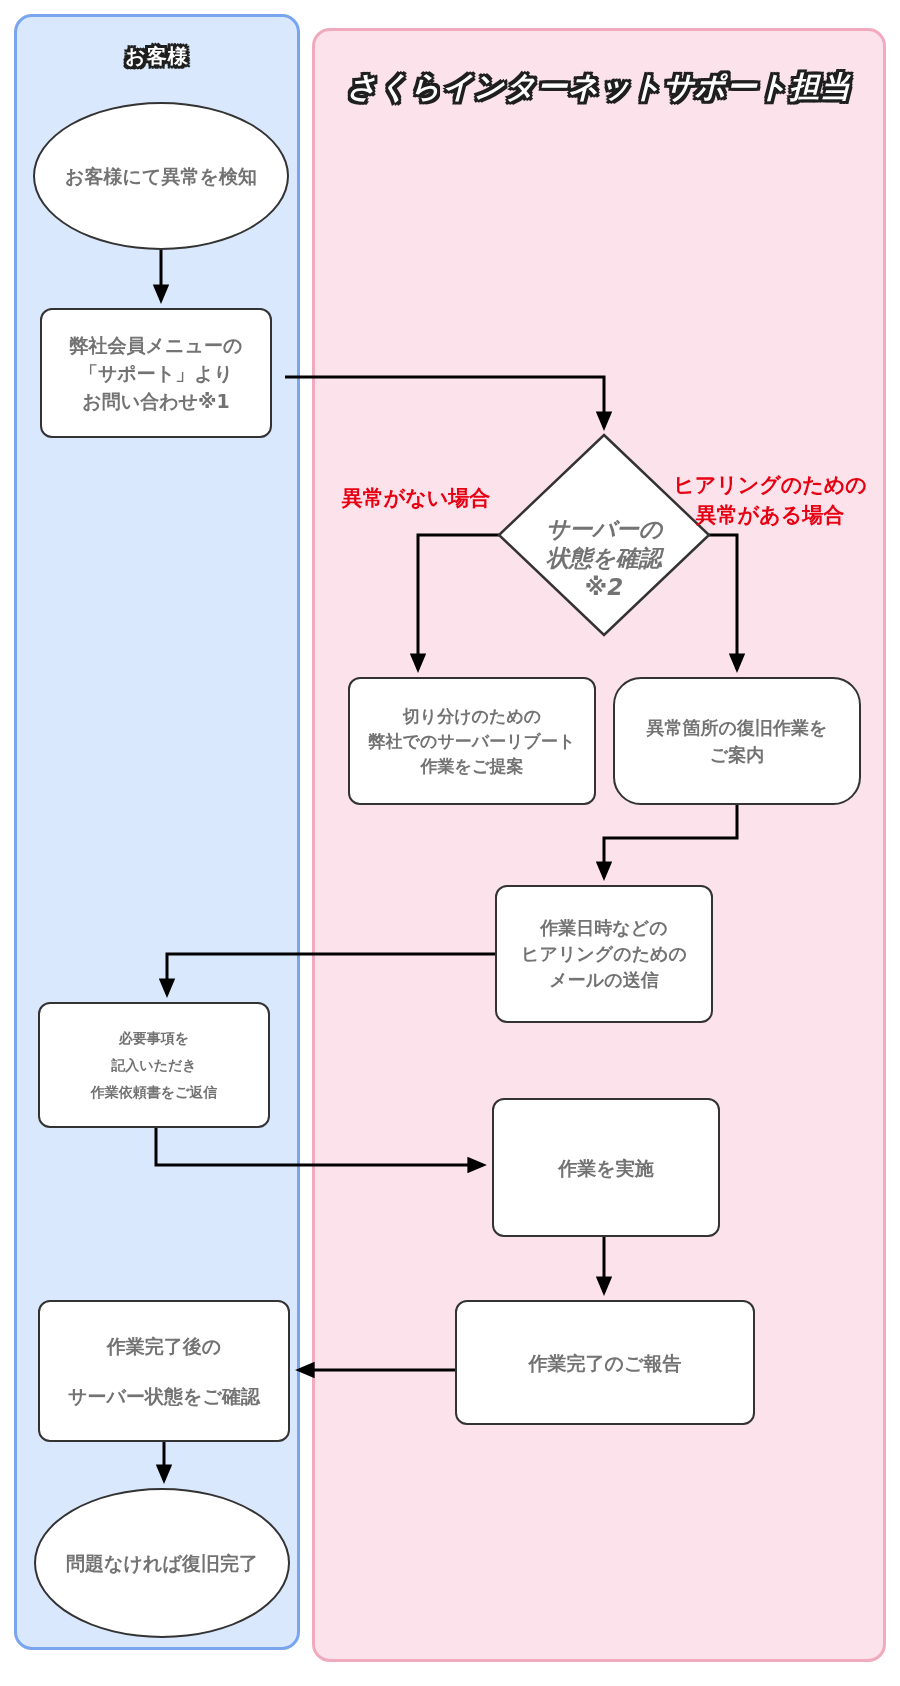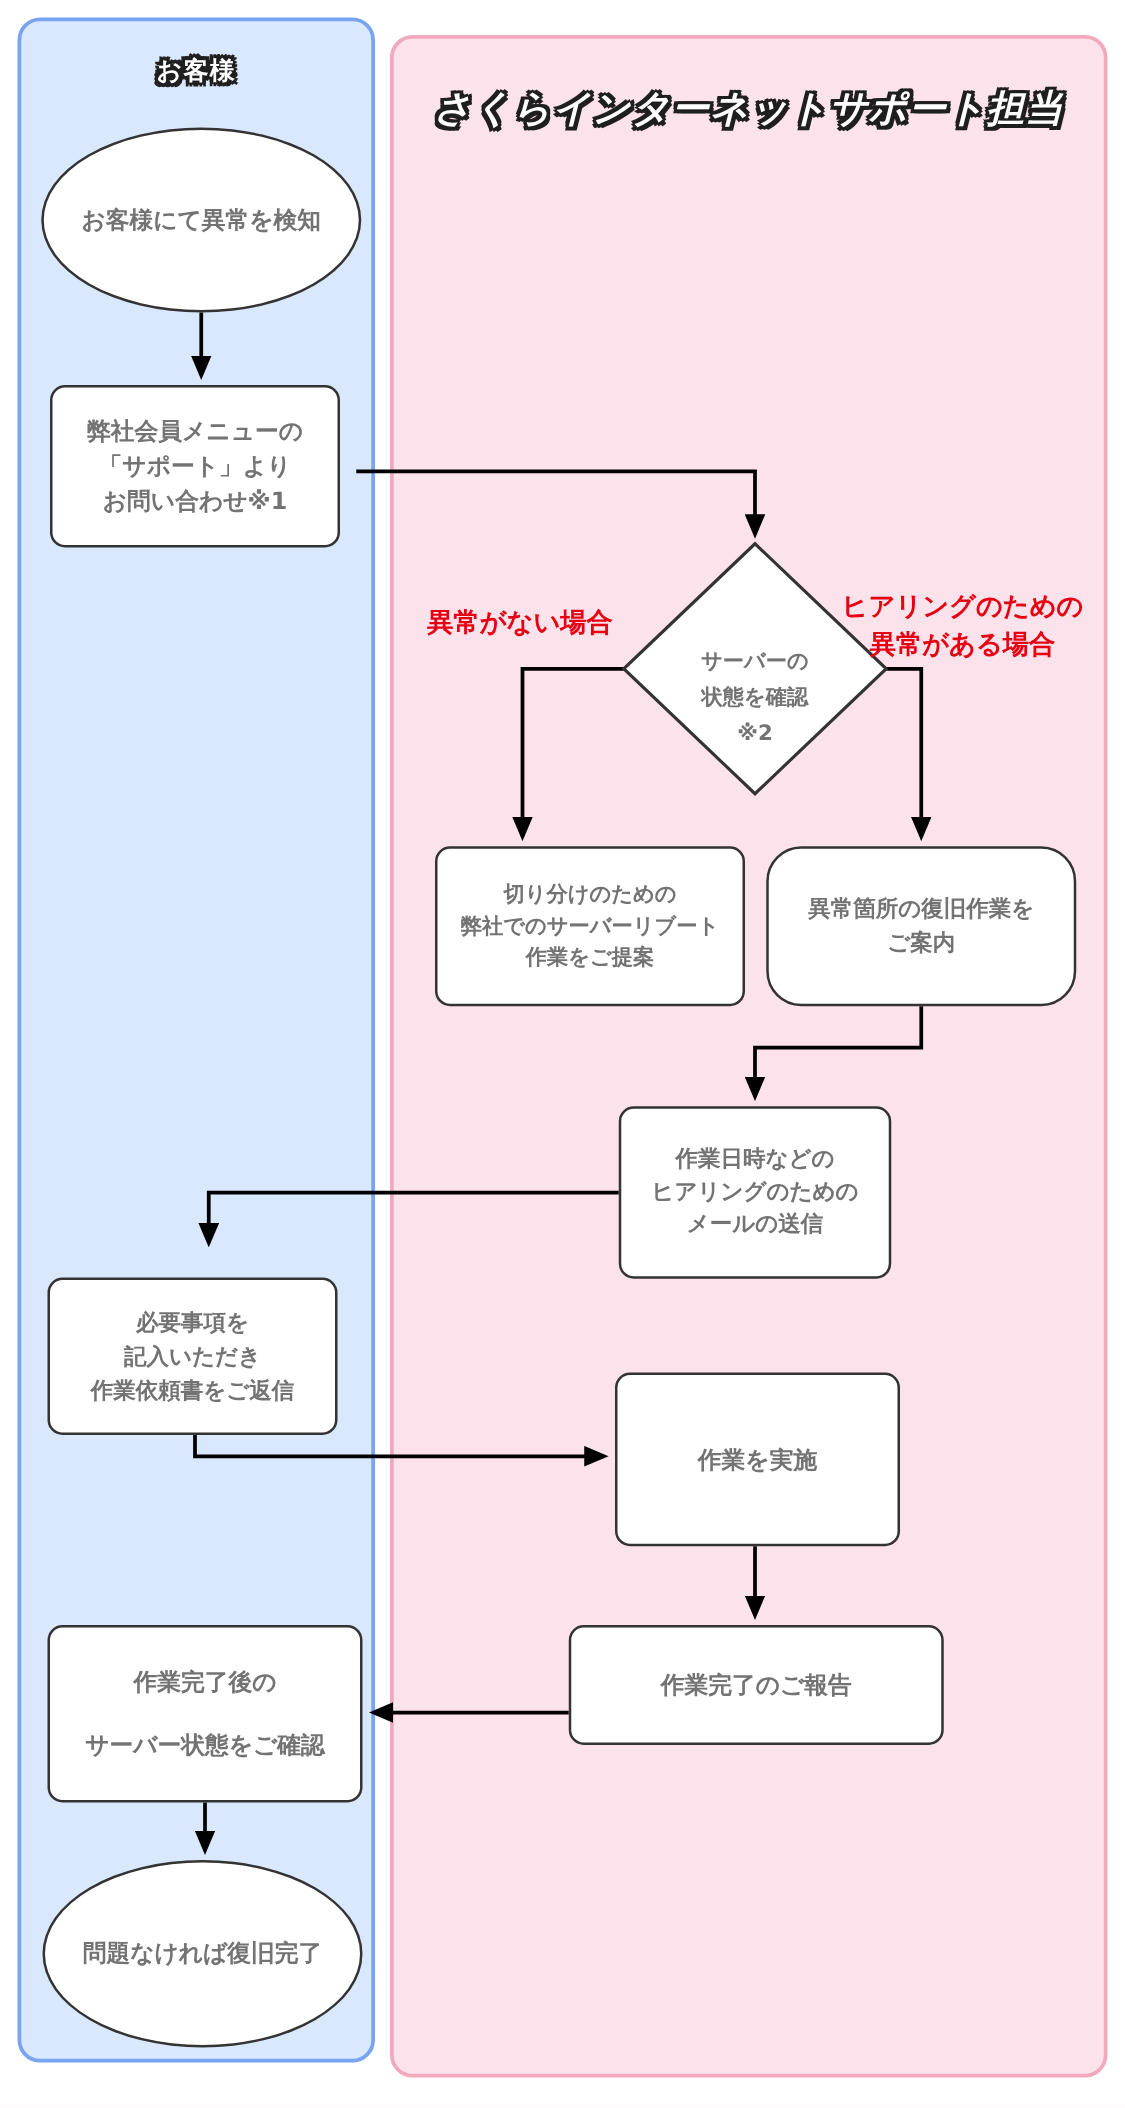--- a/index.html
+++ b/index.html
@@ -43,27 +43,27 @@
     background:#ffffff; border:2px solid var(--node-border); border-radius:12px;
     display:flex; flex-direction:column; justify-content:center; align-items:center;
     text-align:center; font-weight:bold; color:#737373;
     font-size:19px; line-height:28px;
   }
   .node.ellipse{border-radius:50%;}
   .node.plain{background:transparent; border:none;}
 
   #node-detect      {left:33px;  top:102px;  width:256px; height:148px;}
   #node-contact     {left:40px;  top:308px;  width:232px; height:130px;}
-  #diamond-text     {left:504px; top:515px;  width:200px; font-size:17px; line-height:29px;}
+  #diamond-text     {left:504px; top:515px;  width:200px; font-size:23px; line-height:29px;font-style:italic;}
   #node-reboot      {left:348px; top:677px;  width:248px; height:128px; font-size:17px; line-height:25px;}
   #node-restore     {left:613px; top:677px;  width:248px; height:128px; font-size:18px; line-height:27px;border-radius:28px;}
   #node-mail        {left:495px; top:885px;  width:218px; height:138px; font-size:18px; line-height:26px;}
-  #node-reply       {left:38px;  top:1002px; width:232px; height:126px; font-size:18px; line-height:27px;margin-top:20px;}
+  #node-reply       {left:38px;  top:1002px; width:232px; height:126px; font-size:14px; line-height:27px;}
   #node-work        {left:492px; top:1098px; width:228px; height:139px;text-align:center;}
-  #node-report      {left:455px; top:1300px; width:300px; height:96px;}
+  #node-report      {left:455px; top:1300px; width:300px; height:125px;}
   #node-confirm     {left:38px;  top:1300px; width:252px; height:142px; line-height:29px;gap:21px;}
   #node-done        {left:34px;  top:1488px; width:256px; height:150px;}
 
   .branch-label{
     position:absolute; color:var(--red); font-weight:bold; text-align:center;
   }
   #label-no-abnormality{left:334px; top:486px; width:164px; font-size:21px; line-height:24px;}
   #label-all-storage   {left:670px; top:470px; width:200px; font-size:21px; line-height:30px;}
 </style>
 </head>

